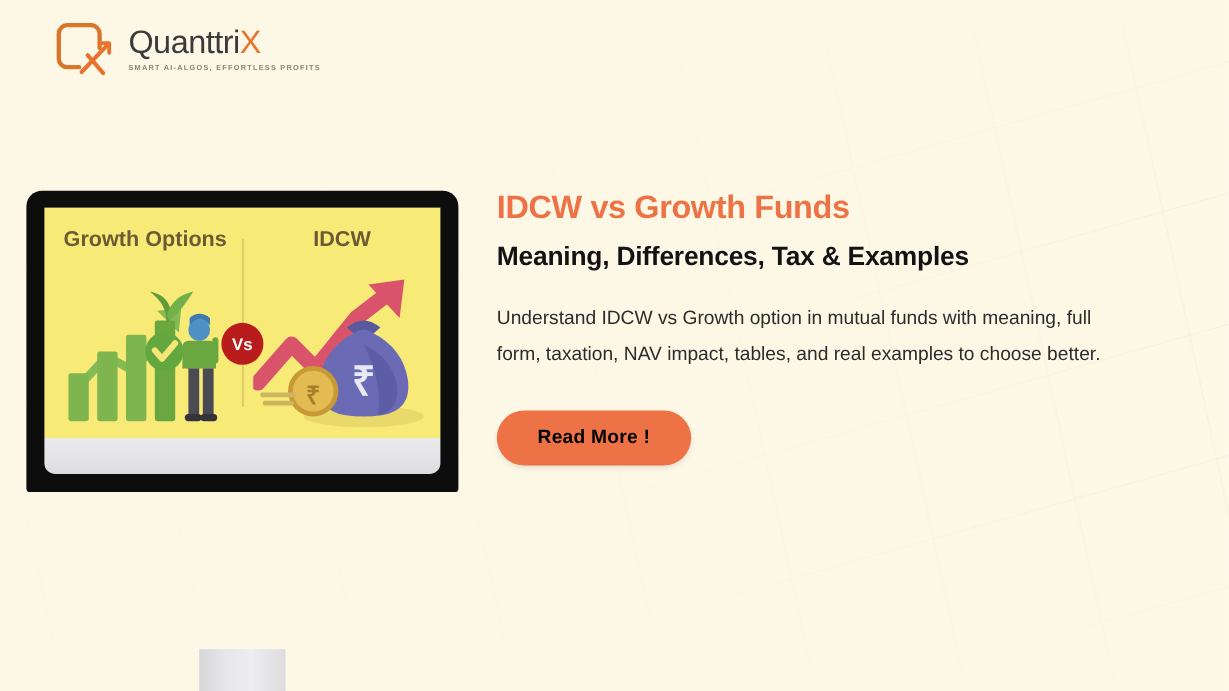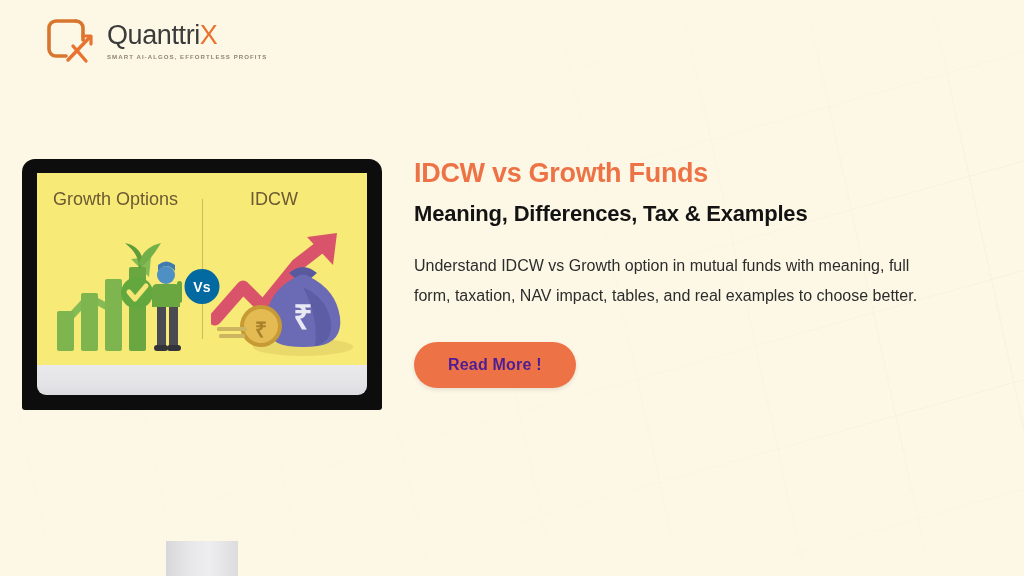--- a/index.html
+++ b/index.html
@@ -86,40 +86,40 @@
     filter:blur(7px);
     z-index:-1;
   }
 
   
   .screen-labels {
     position:absolute; top:16px; left:0; right:0;
     display:flex; align-items:baseline;
   }
   .screen-label {
-    font-size:18px; font-weight:400; color:#6c5a33;
+    font-size:18px; font-weight:700; color:#6c5a33;
     white-space:nowrap;
   }
   .screen-label.left  { margin-left:16px; }
   .screen-label.right { margin-left:72px; }
   .screen-divider {
     position:absolute; left:50%; top:26px;
     width:1px; height:140px;
     background:rgba(120,100,50,0.35);
   }
   .screen-art { position:absolute; left:0; right:0; top:58px; height:130px; }
   .art-left  { position:absolute; left:14px;  top:0; width:140px; height:128px; }
   .art-right { position:absolute; right:6px; top:0; width:150px; height:128px; }
 
   .vs-badge {
     position:absolute; left:50%; top:96px;
     width:35px; height:35px;
     transform:translateX(-50%);
     border-radius:50%;
-    background:#0369a1;
+    background:#b91c1c;
     display:flex; align-items:center; justify-content:center;
     color:#fff; font-size:14px; font-weight:700; letter-spacing:.2px;
   }
 
   
   .content { position:absolute; left:414px; top:158px; width:546px; }
 
   .title {
     font-size:27px; font-weight:700; letter-spacing:-0.3px;
     color:#ed7347; line-height:1.15;
@@ -131,21 +131,21 @@
   }
   .desc {
     margin-top:24px; width:528px;
     font-size:16px; font-weight:400;
     color:#2c2c2c; line-height:1.82;
   }
   .cta {
     display:inline-block; margin-top:32px;
     padding:14px 34px;
     background:#ed7347;
-    color:#4c1d95;
+    color:#000000;
     font-size:16px; font-weight:700; letter-spacing:.2px;
     border:none; border-radius:28px;
     cursor:pointer;
     box-shadow:0 2px 4px rgba(0,0,0,0.10);
   }
 </style>
 </head>
 <body>
 
 <div class="page">

